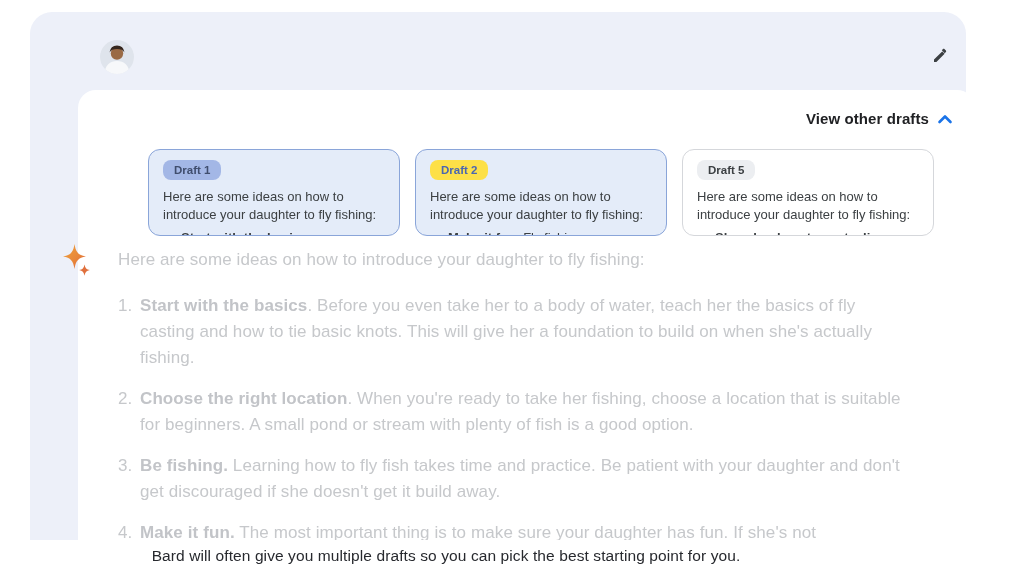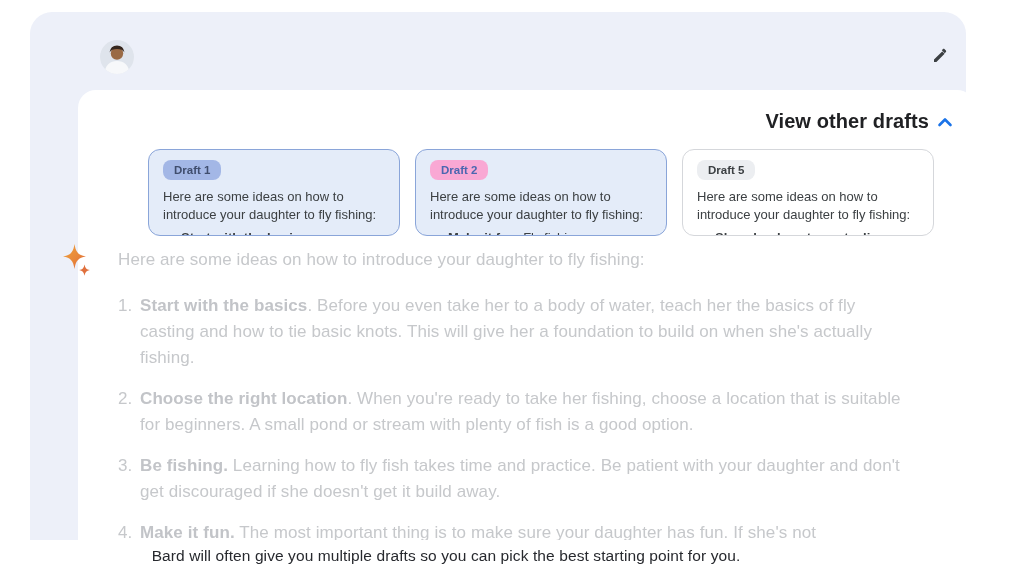--- a/index.html
+++ b/index.html
@@ -25,35 +25,35 @@
   .edit-btn { position:absolute; right:36px; top:8px; width:20px; height:20px; cursor:pointer; }
   
   .response-card {
     position:absolute; left:48px; top:78px; width:897px; bottom:0;
     background:#ffffff; border-radius:18px 18px 0 0;
   }
   .drafts-toggle {
     position:absolute; top:20px; right:22px; display:flex; align-items:center; gap:8px;
     cursor:pointer;
   }
-  .drafts-toggle-label { font-size:20px; font-weight:700; color:#202124; letter-spacing:0.1px; }
+  .drafts-toggle-label { font-size:15px; font-weight:700; color:#202124; letter-spacing:0.1px; }
   
   .draft-row { position:absolute; left:70px; top:59px; display:flex; gap:15px; }
   .draft-card {
     width:252px; height:87px; border-radius:12px; padding:10px 14px 0 14px;
     overflow:hidden; cursor:pointer;
   }
   .draft-card.blue { background:#e4ecf9; border:1.5px solid #8aa5d9; }
   .draft-card.plain { background:#ffffff; border:1.5px solid #d5d7db; }
   .draft-chip {
     display:inline-block; font-size:11.5px; font-weight:700;
     padding:4px 11px; border-radius:8px; margin-bottom:8px;
   }
   .chip-1 { background:#a3b7e6; color:#404e6e; }
-  .chip-2 { background:#f9a8d4; color:#4a66b0; }
+  .chip-2 { background:#fde047; color:#4a66b0; }
   .chip-3 { background:#eceef1; color:#3c4043; }
   .draft-intro { font-size:13px; line-height:18px; color:#3c4043; }
   .draft-bullet { font-size:13px; line-height:18px; color:#3c4043; margin-top:5px; padding-left:18px; position:relative; }
   .draft-bullet::before { content:"•"; position:absolute; left:6px; }
   .draft-bullet b { font-weight:700; }
   
   .sparkle { position:absolute; left:60px; top:243px; width:34px; height:34px; }
   .response-body {
     position:absolute; left:118px; top:247px; width:786px;
     font-size:17px; line-height:26px; color:#c6c8cb; letter-spacing:0.1px;

